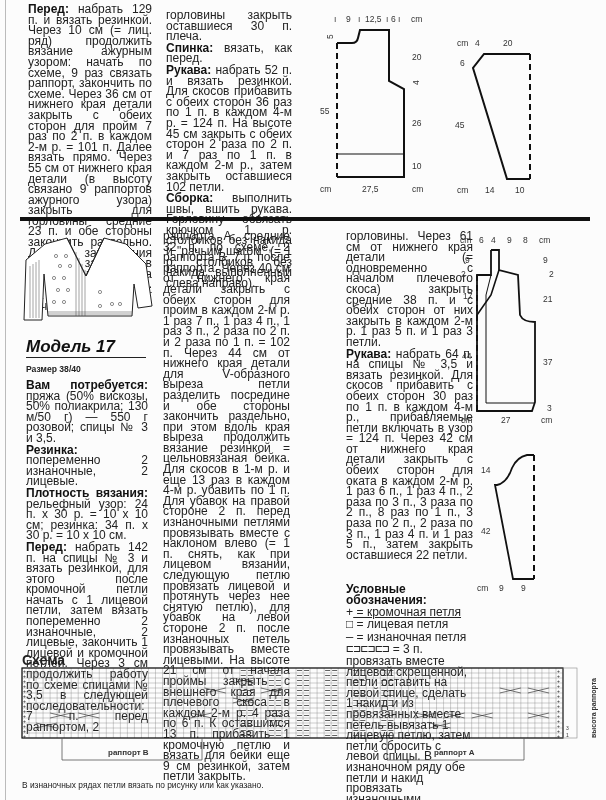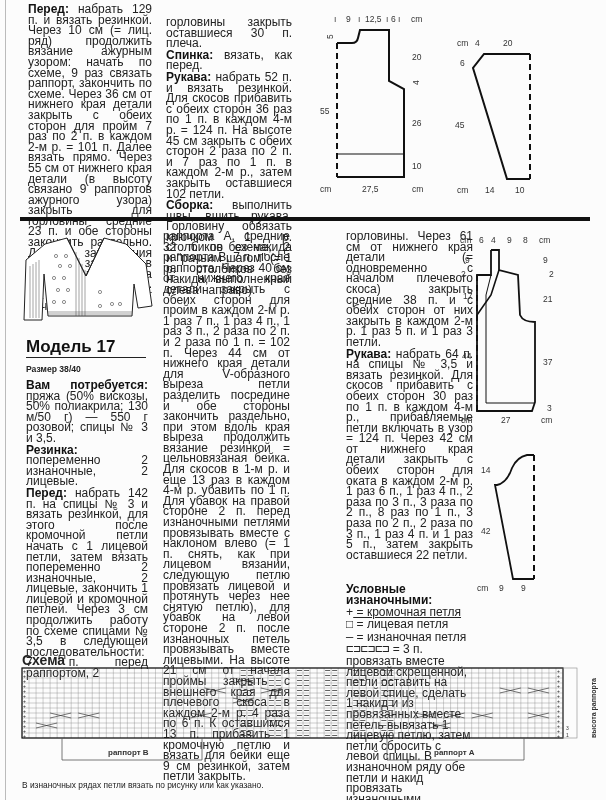--- a/index.html
+++ b/index.html
@@ -3,40 +3,40 @@
 <meta charset="utf-8">
 <style>
   html,body{margin:0;padding:0;background:#fff;}
   body{width:606px;height:800px;position:relative;overflow:hidden;font-family:"Liberation Sans",sans-serif;color:#222;}
   .page{position:absolute;left:0;top:0;width:606px;height:800px;background:#fcfcfc;}
   .leftrule{position:absolute;left:5px;top:0;width:1px;height:800px;background:#bbb;}
   .col{position:absolute;font-size:12px;line-height:10.6px;text-align:justify;hyphens:manual;}
   .col p{margin:0 0 1px 0;}
   .col b{font-weight:bold;color:#111;}
   .thickrule{position:absolute;left:20px;top:217px;width:570px;height:4px;background:#111;}
-  .model-title{position:absolute;left:26px;top:337px;font-size:17px;font-weight:bold;color:#111;}
+  .model-title{position:absolute;left:26px;top:337px;font-size:17px;font-weight:bold;color:#111;font-style:italic;}
   .model-rule{position:absolute;left:26px;top:357px;width:120px;height:1px;background:#222;}
   .size{position:absolute;left:26px;top:364px;font-size:8.6px;font-weight:bold;}
   svg{position:absolute;overflow:visible;}
   .dimtext{font-family:"Liberation Sans",sans-serif;font-size:8.5px;fill:#333;}
   .schema-title{position:absolute;left:22px;top:652px;font-size:14px;font-weight:bold;}
   .footnote{position:absolute;left:22px;top:767px;font-size:8.4px;font-weight:normal;margin-top:13px;}
   .watermark{position:absolute;left:498px;top:784px;font-size:10px;color:#aaa;letter-spacing:0.2px;margin-top:21px;}
   .legend-sym{display:inline-block;font-family:"Liberation Mono",monospace;}
 </style>
 </head>
 <body>
 
 <div class="page">
   <div class="leftrule"></div>
 
   <div class="col" id="top-col1" style="left:28px;top:4px;width:124px;">
       <p><b>Перед:</b><span> набрать 129 п. и вязать резинкой. Через 10 см (= лиц. ряд) продолжить вязание ажурным узором: начать по схеме, 9 раз связать раппорт, закончить по схеме. Через 36 см от нижнего края детали закрыть с обеих сторон для пройм 7 раз по 2 п. в каждом 2-м р. = 101 п. Далее вязать прямо. Через 55 см от нижнего края детали (в высоту связано 9 раппортов ажурного узора) закрыть для горловины средние 23 п. и обе стороны закончить раздельно. Для закругления выреза закрыть в каждом 2-м р. 2 раза по 2 п. и 5 раз по 1 п. На высоте 5 см от начала</span></p>
     </div>
-  <div class="col" id="top-col2" style="left:166px;top:17px;width:126px;">
+  <div class="col" id="top-col2" style="left:166px;top:10px;width:126px;">
       <p><span>горловины закрыть оставшиеся 30 п. плеча.</span></p>
       <p><b>Спинка:</b><span> вязать, как перед.</span></p>
       <p><b>Рукава:</b><span> набрать 52 п. и вязать резинкой. Для скосов прибавить с обеих сторон 36 раз по 1 п. в каждом 4-м р. = 124 п. На высоте 45 см закрыть с обеих сторон 2 раза по 2 п. и 7 раз по 1 п. в каждом 2-м р., затем закрыть оставшиеся 102 петли.</span></p>
       <p><b>Сборка:</b><span> выполнить швы, вшить рукава. Горловину обвязать крючком 1 р. столбиков без накида и "рачьим шагом" (= 1 р. столбиков без накида, выполненный слева направо).</span></p>
     </div>
 
   <svg style="left:300px;top:0;" width="160" height="200" viewBox="0 0 160 200">
     <text class="dimtext" x="34" y="22">ı</text>
     <text class="dimtext" x="46" y="22">9</text>
     <text class="dimtext" x="58" y="22">ı</text>
@@ -108,29 +108,30 @@
     </g>
   </svg>
 
   <div class="model-title">Модель 17</div>
   <div class="model-rule"></div>
   <div class="size">Размер 38/40</div>
 
   <div class="col" id="bot-col1" style="left:26px;top:380px;width:122px;">
       <p><b>Вам потребуется:</b><span> пряжа (50% вискозы, 50% полиакрила; 130 м/50 г) — 550 г розовой; спицы № 3 и 3,5.</span></p>
       <p><b>Резинка:</b><span> попеременно 2 изнаночные, 2 лицевые.</span></p>
+      <p><b>Плотность вязания:</b><span> рельефный узор: 24 п. x 30 р. = 10 x 10 см; резинка: 34 п. x 30 р. = 10 x 10 см.</span></p>
       <p><b>Перед:</b><span> набрать 142 п. на спицы № 3 и вязать резинкой, для этого после кромочной петли начать с 1 лицевой петли, затем вязать попеременно 2 изнаночные, 2 лицевые, закончить 1 лицевой и кромочной петлей. Через 3 см продолжить работу по схеме спицами № 3,5 в следующей последовательности: 7 п. перед раппортом, 2</span></p>
     </div>
   <div class="col" id="bot-col2" style="left:163px;top:231px;width:127px;">
       <p><span>раппорта А, средние 32 п. по схеме, 2 раппорта В, 7 п. после раппорта. Через 40 см от нижнего края детали закрыть с обеих сторон для пройм в каждом 2-м р. 1 раз 7 п., 1 раз 4 п., 1 раз 3 п., 2 раза по 2 п. и 2 раза по 1 п. = 102 п. Через 44 см от нижнего края детали для V-образного выреза петли разделить посредине и обе стороны закончить раздельно, при этом вдоль края выреза продолжить вязание резинкой = цельновязаная бейка. Для скосов в 1-м р. и еще 13 раз в каждом 4-м р. убавить по 1 п. Для убавок на правой стороне 2 п. перед изнаночными петлями провязывать вместе с наклоном влево (= 1 п. снять, как при лицевом вязании, следующую петлю провязать лицевой и протянуть через нее снятую петлю), для убавок на левой стороне 2 п. после изнаночных петель провязывать вместе лицевыми. На высоте 21 см от начала проймы закрыть с внешнего края для плечевого скоса в каждом 2-м р. 4 раза по 6 п. К оставшимся 13 п. прибавить 1 кромочную петлю и вязать для бейки еще 9 см резинкой, затем петли закрыть.</span></p>
     </div>
   <div class="col" id="bot-col3" style="left:302px;top:231px;width:127px;margin-left:44px;">
       <p><span>горловины. Через 61 см от нижнего края детали (= одновременно с началом плечевого скоса) закрыть средние 38 п. и с обеих сторон от них закрыть в каждом 2-м р. 1 раз 5 п. и 1 раз 3 петли.</span></p>
       <p><b>Рукава:</b><span> набрать 64 п. на спицы № 3,5 и вязать резинкой. Для скосов прибавить с обеих сторон 30 раз по 1 п. в каждом 4-м р., прибавляемые петли включать в узор = 124 п. Через 42 см от нижнего края детали закрыть с обеих сторон для оката в каждом 2-м р. 1 раз 6 п., 1 раз 4 п., 2 раза по 3 п., 3 раза по 2 п., 8 раз по 1 п., 3 раза по 2 п., 2 раза по 3 п., 1 раз 4 п. и 1 раз 5 п., затем закрыть оставшиеся 22 петли.</span></p>
-      <p style="margin-top: 24px;"><b>Условные изнаночными:</b></p>
+      <p style="margin-top: 24px;"><b>Условные обозначения:</b></p>
       <p style="text-align: left; text-decoration: underline;"><span class="legend-sym">+</span><span> = кромочная петля</span></p>
       <p style="text-align: left;"><span class="legend-sym">□</span><span> = лицевая петля</span></p>
       <p style="text-align: left;"><span class="legend-sym">—</span><span> = изнаночная петля</span></p>
       <p style="text-align: left;"><span class="legend-sym">⊏⊐⊏⊐⊏⊐</span><span> = 3 п. провязать вместе лицевой скрещенной, петли оставить на левой спице, сделать 1 накид и из провязанных вместе петель вывязать 1 лицевую петлю, затем петли сбросить с левой спицы. В изнаночном ряду обе петли и накид провязать изнаночными</span></p>
     </div>
 
   <svg style="left:455px;top:225px;" width="151" height="210" viewBox="0 0 151 210">
     <text class="dimtext" x="5" y="18">cm</text>
     <text class="dimtext" x="24" y="18">6</text>
     <text class="dimtext" x="36" y="18">4</text>

